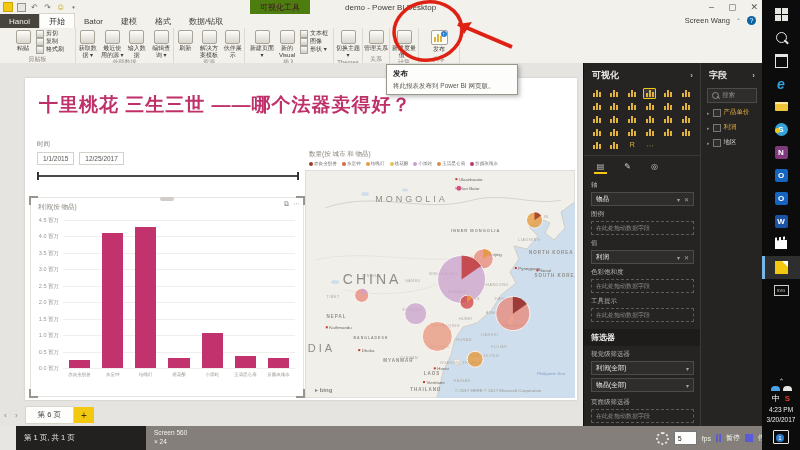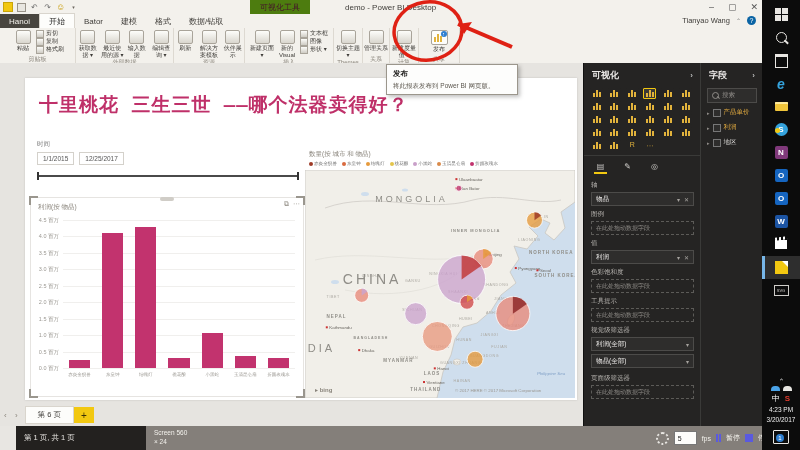--- a/index.html
+++ b/index.html
@@ -45,21 +45,21 @@
   
   #tooltip{position:absolute;left:386px;top:64px;width:118px;background:#fdfdfc;border:1px solid #9b968c;box-shadow:2px 2px 4px rgba(0,0,0,.25);padding:4px 6px;z-index:40;}
   #tooltip .tt-title{font-size:7.5px;font-weight:bold;color:#1f1e1c;margin-bottom:3px;}
   #tooltip .tt-body{font-size:6.5px;color:#5c574e;line-height:8px;}
   
   #annotation{position:absolute;left:0;top:0;width:762px;height:130px;z-index:50;pointer-events:none;}
   #annot-text{position:absolute;left:458px;top:20px;font-size:29px;font-weight:bold;color:#df2114;z-index:51;letter-spacing:2px;pointer-events:none;}
   
   #canvas{position:absolute;left:0;top:63px;width:583px;height:341px;background:#e6e4e0;}
   #page{position:absolute;left:25px;top:15px;width:552px;height:322px;background:#fff;box-shadow:0 0 2px rgba(0,0,0,.15);}
-  #report-title{position:absolute;left:14px;top:14px;font-size:19px;font-weight:bold;color:#bf3069;letter-spacing:1px;font-family:Liberation Mono, monospace;}
+  #report-title{position:absolute;left:14px;top:14px;font-size:19px;font-weight:bold;color:#bf3069;letter-spacing:1px;}
   
   #slicer{position:absolute;left:12px;top:62px;width:262px;height:48px;}
   #slicer .sl-label{font-size:6.5px;color:#777;}
   #slicer .dates{display:flex;gap:5px;margin-top:3px;}
   #slicer .datebox{border:1px solid #d4d1cb;background:#fff;font-size:6.5px;color:#555;padding:2px 5px;}
   #slicer .track{position:relative;margin-top:7px;height:8px;}
   #slicer .track .line{position:absolute;left:0;right:0;top:3px;height:2px;background:#4a4a4a;}
   #slicer .track .h1,#slicer .track .h2{position:absolute;top:0;width:2px;height:8px;background:#333;}
   #slicer .track .h1{left:0}#slicer .track .h2{right:0}
   
@@ -164,21 +164,21 @@
 
   <div id="tabrow">
         <div class="rtab file">Hanoi</div>
         <div class="rtab active">开始</div>
         <div class="rtab">Bator</div>
         <div class="rtab">建模</div>
         <div class="rtab">格式</div>
         <div class="rtab">数据/钻取</div>
       </div>
   <div id="account">
-    <span>Tianyao Wang</span>
+    <span>Screen Wang</span>
     <span style="font-size:6px;color:#777;">⌃</span>
     <span id="help-ic">?</span>
   </div>
 
   <div id="ribbon">
         <div class="rgroup" style="width: 75px;">
           <div class="rgroup-btns">
             <div class="bigbtn">
               <div class="ic"></div>
               <div class="lb">粘贴</div>
@@ -660,20 +660,21 @@
             <span class="pr">
               <span>▾</span>
               <span>✕</span>
             </span>
           </div>
           <div class="well-lb">色彩饱和度</div>
           <div class="drop">在此处拖动数据字段</div>
           <div class="well-lb">工具提示</div>
           <div class="drop">在此处拖动数据字段</div>
         </div>
+    <div class="filters-h">筛选器</div>
     <div class="wells" id="viz-filters">
           <div class="well-lb">视觉级筛选器</div>
           <div class="pill" style="margin-bottom: 3px;">
             <span>利润(全部)</span>
             <span class="pr">
               <span>▾</span>
             </span>
           </div>
           <div class="pill" style="margin-bottom: 3px;">
             <span>物品(全部)</span>

